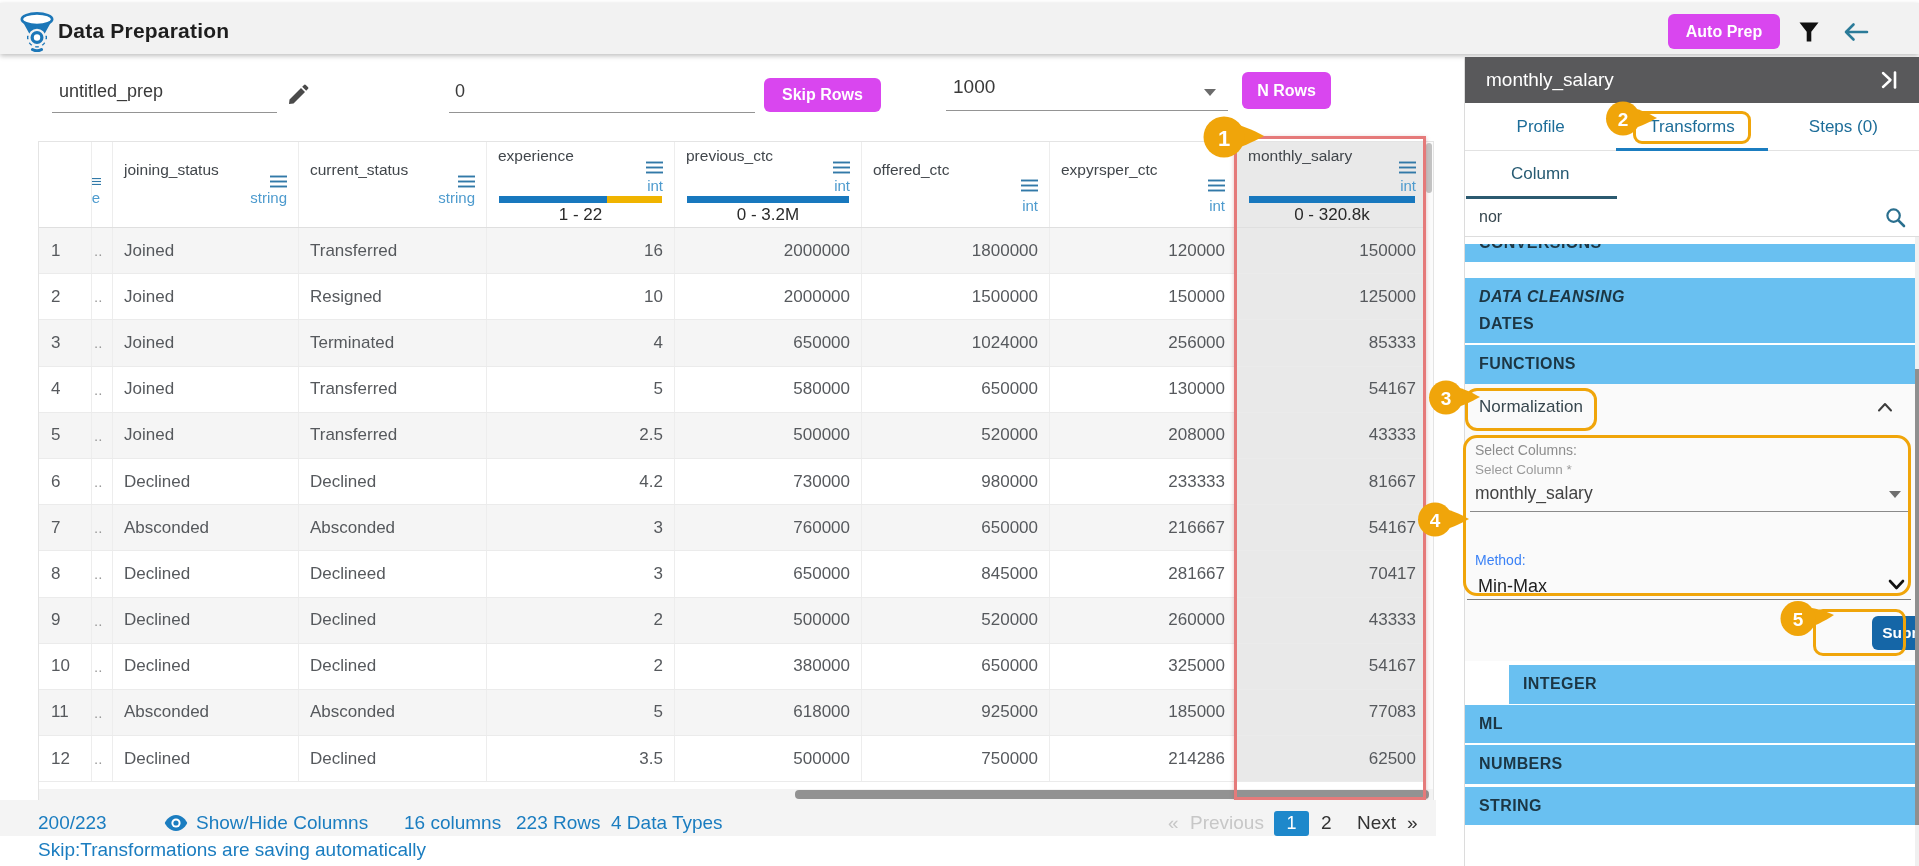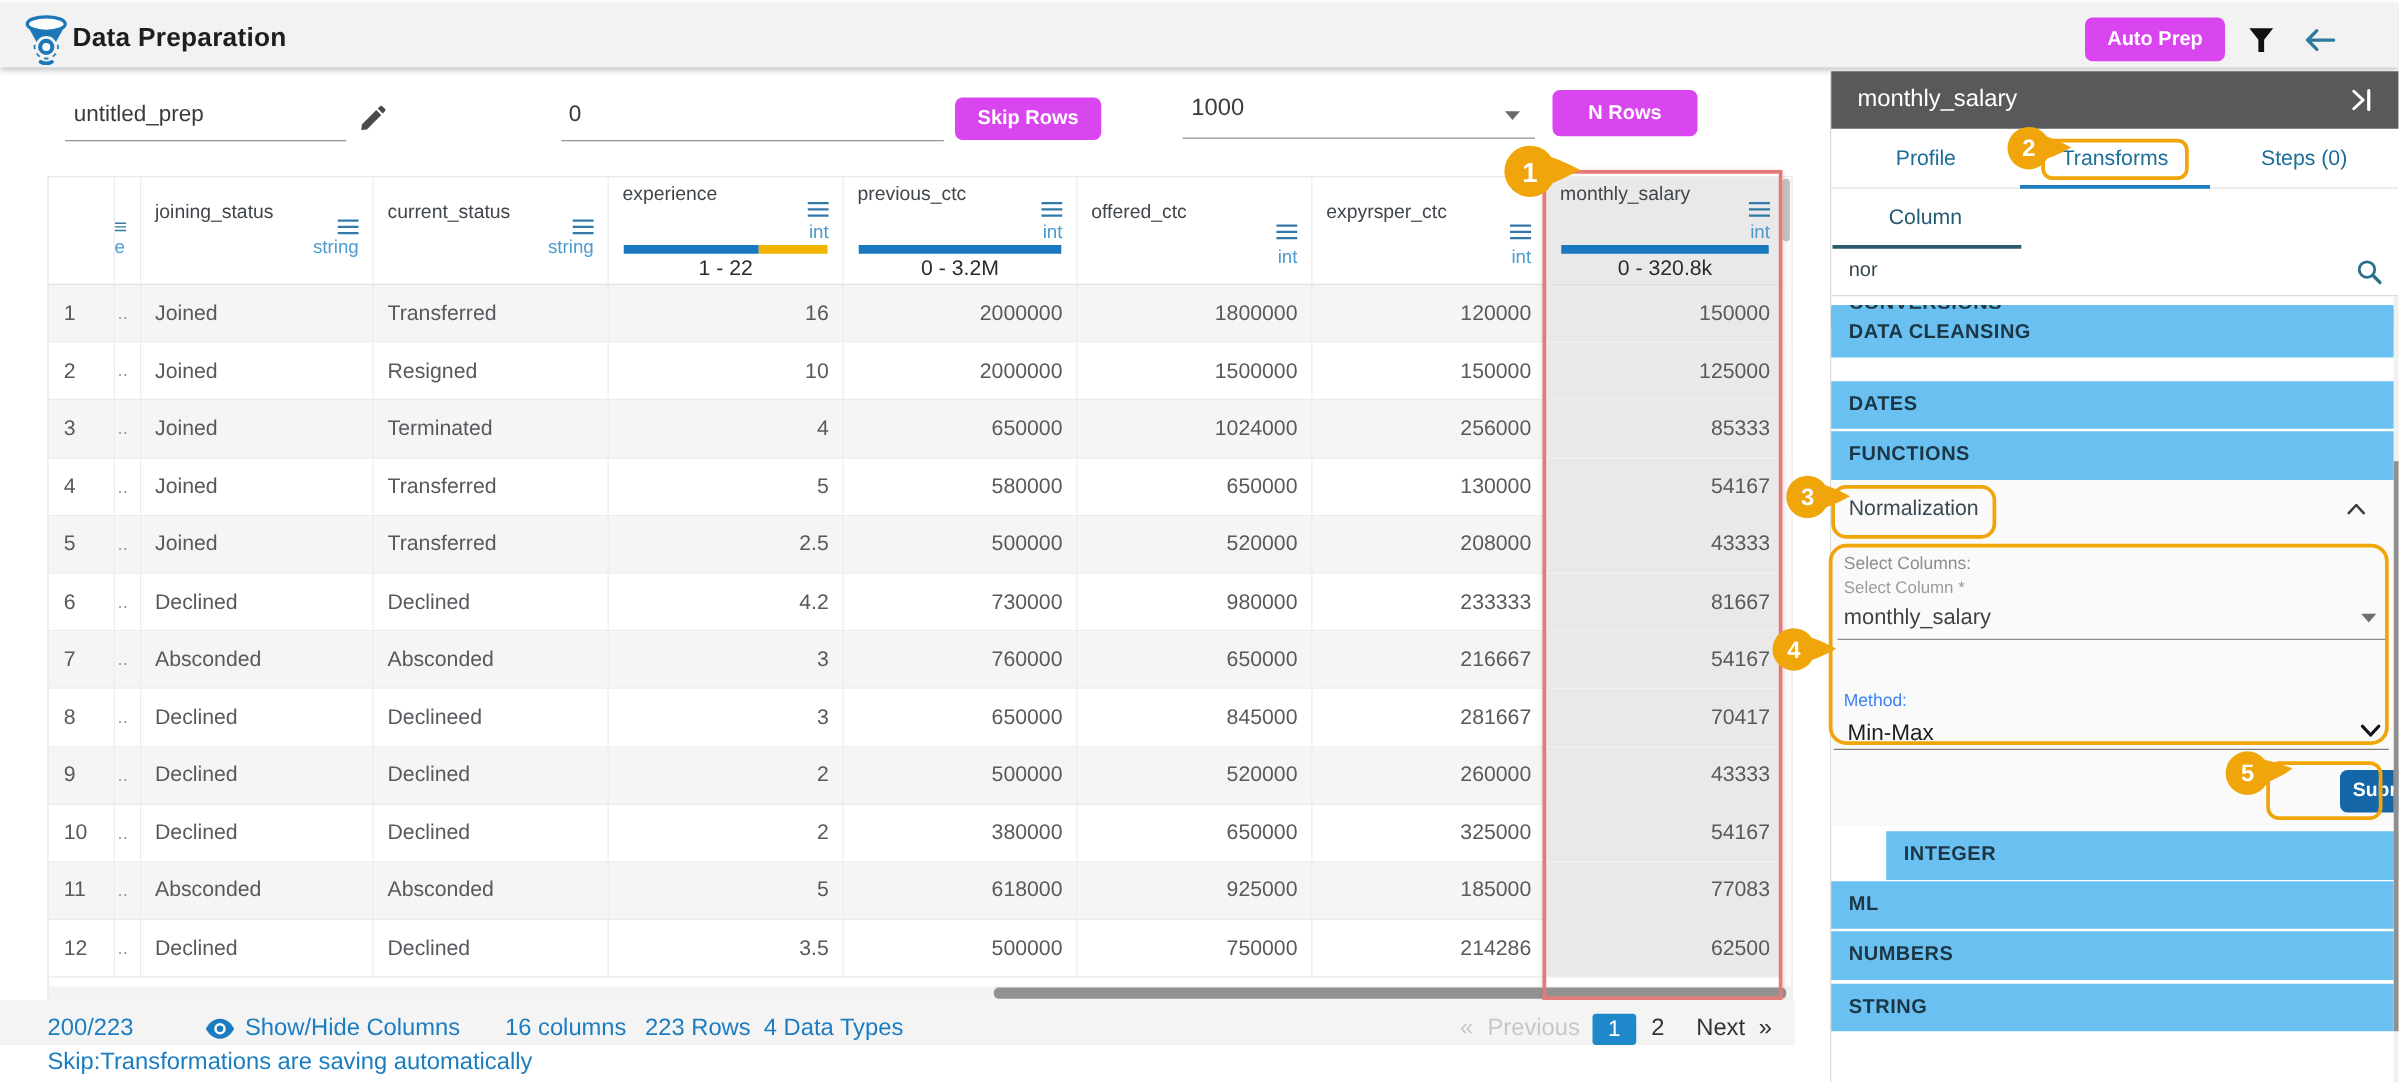--- a/index.html
+++ b/index.html
@@ -14,21 +14,21 @@
 .icon-filter{position:absolute;left:1798px;top:18px;cursor:pointer;}
 .icon-back{position:absolute;left:1842px;top:19px;cursor:pointer;}
 
 .ufield{position:absolute;border-bottom:1px solid #949494;font-size:18px;color:#3a3a3a;}
 .f-name{left:52px;top:81px;width:225px;height:32px;padding-left:7px;}
 .f-skip{left:449px;top:81px;width:306px;height:32px;padding-left:6px;}
 .f-rows{left:946px;top:76px;width:282px;height:35px;font-size:19px;padding-left:7px;}
 .f-rows .caret{position:absolute;right:12px;top:13px;width:0;height:0;border-left:6px solid transparent;border-right:6px solid transparent;border-top:7px solid #6b6b6b;}
 .icon-pencil{position:absolute;left:287px;top:84px;cursor:pointer;}
 .btn-skip{position:absolute;left:764px;top:78px;width:117px;height:34px;font-size:16px;font-weight:600;}
-.btn-nrows{position:absolute;left:1242px;top:72px;width:116px;height:37px;font-size:16px;font-weight:600;}
+.btn-nrows{position:absolute;left:1242px;top:72px;width:89px;height:37px;font-size:16px;font-weight:600;}
 
 .tablewrap{position:absolute;left:38px;top:141px;width:1396px;height:660px;border:1px solid #e4e4e4;background:#fff;}
 .thead{display:flex;height:86px;border-bottom:1px solid #dfdfdf;background:#fff;}
 .th{position:relative;border-right:1px solid #ededed;overflow:hidden;}
 .th .cname{position:absolute;left:11px;font-size:15.5px;color:#41464b;white-space:nowrap;}
 .th.bar .cname{top:5px;}
 .th.nobar .cname{top:19px;}
 .th .ham{position:absolute;right:11px;}
 .th.bar .ham{top:19px;}
 .th.t-string.nobar .ham{top:33px;}
@@ -443,21 +443,21 @@
     <div class="psearch">
       <span class="q">nor</span>
       <svg class="sic" width="21" height="21" viewBox="0 0 21 21">
         <circle cx="8.6" cy="8.6" r="6.2" stroke="#2a6f8e" stroke-width="2.2" fill="none"></circle>
         <line x1="13.4" y1="13.4" x2="19" y2="19" stroke="#2a6f8e" stroke-width="2.6" stroke-linecap="round"></line>
       </svg>
     </div>
     <div class="pitem clip" style="top:186.5px;">
         <span>CONVERSIONS</span>
       </div>
-    <div class="pitem" style="top:190px;">
+    <div class="pitem" style="top:221px;font-style:italic;">
         <span>DATA CLEANSING</span>
       </div>
     <div class="pitem" style="top:247.5px;">
         <span>DATES</span>
       </div>
     <div class="pitem" style="top:288px;">
         <span>FUNCTIONS</span>
       </div>
     <div class="pnorm">
       <span>Normalization</span>

